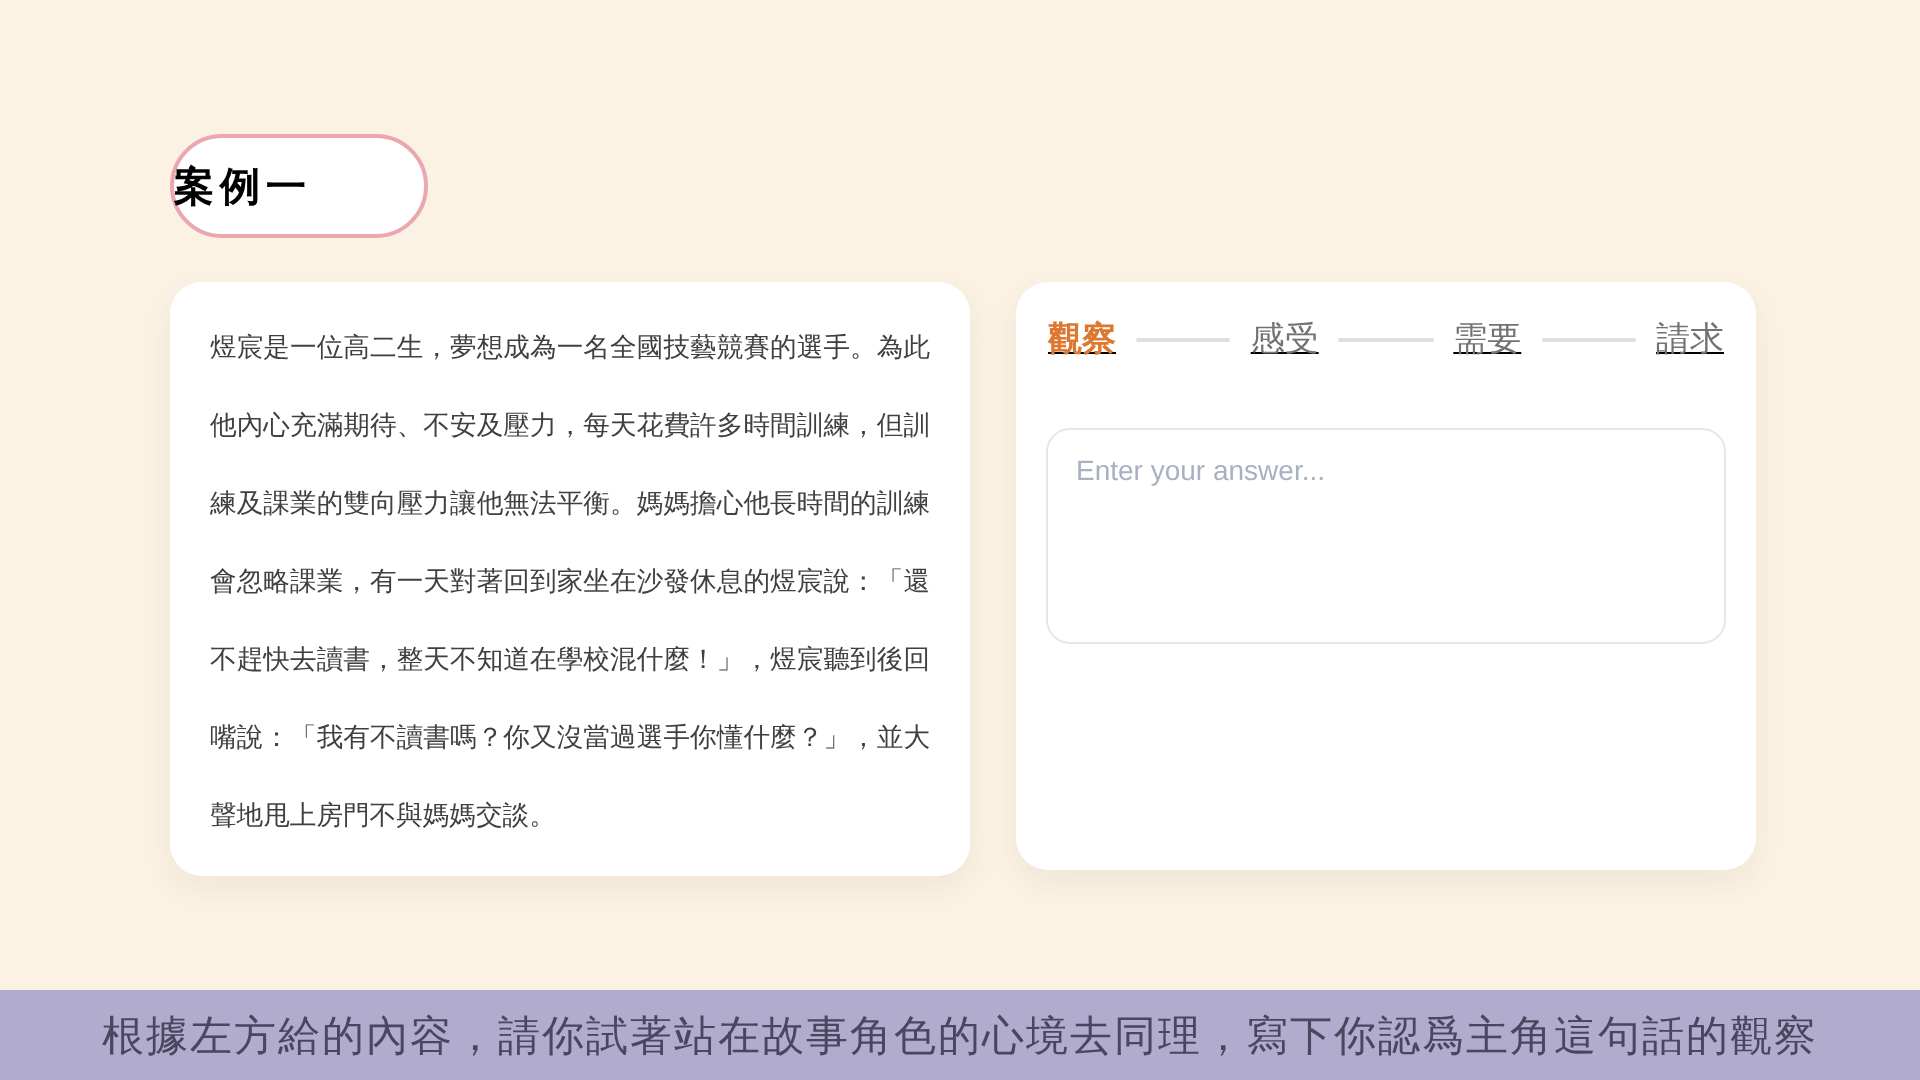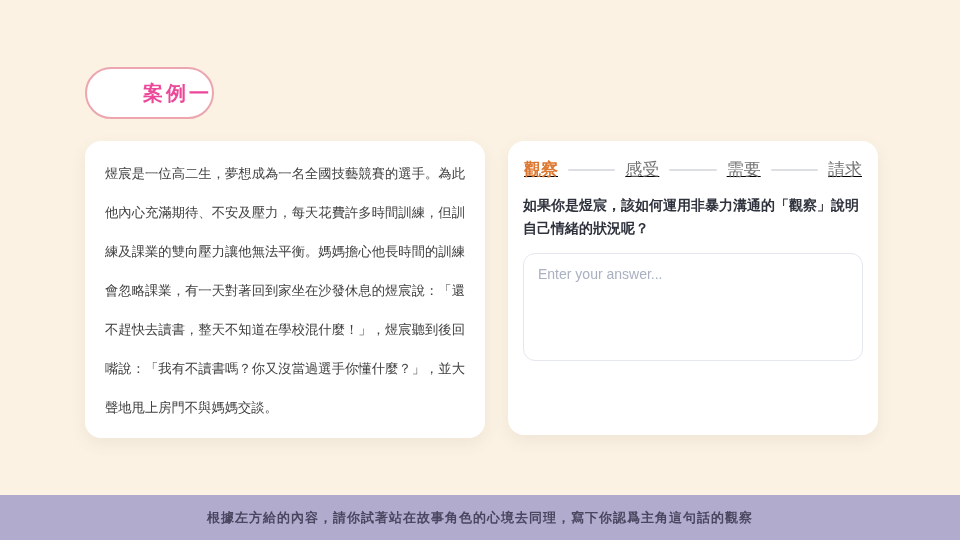--- a/index.html
+++ b/index.html
@@ -12,22 +12,22 @@
   }
   .stage { position: relative; width: 960px; height: 540px; }
 
   
   .case-badge {
     position: absolute; left: 85px; top: 67px;
     width: 129px; height: 52px;
     background: #FFFFFF;
     border: 2px solid #ECA6B0;
     border-radius: 999px;
-    display: flex; align-items: center; justify-content: flex-end;
-    color: #ec4899; font-size: 20px; font-weight: 700; letter-spacing: 3px;
+    display: flex; align-items: center; justify-content: flex-start;
+    color: #000000; font-size: 20px; font-weight: 700; letter-spacing: 3px;
   }
 
   
   .card {
     position: absolute; top: 141px;
     background: #FFFFFF;
     border-radius: 16px;
     box-shadow: 0 6px 16px rgba(120, 95, 50, 0.08);
   }
   .card-left {
@@ -61,20 +61,21 @@
   
   .answer-box {
     width: 100%; height: 108px;
     border: 1.5px solid #E4E7EE;
     border-radius: 12px;
     padding: 12px 14px;
     font-size: 14px; color: #333846;
     font-family: "Liberation Sans", "DejaVu Sans", sans-serif;
     resize: none; outline: none;
     background: #FFFFFF;
+    margin-top: 20px;
   }
   .answer-box::placeholder { color: #A9B0C0; }
 
   
   .btn-row { display: flex; justify-content: space-between; align-items: center; margin-top: 27px; }
   .btn {
     border: none; border-radius: 999px;
     height: 36px; padding: 0 20px;
     color: #FFFFFF; font-size: 15px; font-weight: 700;
     font-family: "Liberation Sans", "DejaVu Sans", sans-serif;
@@ -85,21 +86,21 @@
   .btn-next { background: #D5A52C; padding: 0 21px; }
 
   
   .footer-bar {
     position: absolute; left: 0; top: 495px;
     width: 960px; height: 45px;
     background: #B1ABCD;
     display: flex; align-items: center; justify-content: center;
   }
   .footer-text {
-    color: #4A4660; font-size: 13px; font-weight: 700; letter-spacing: 1px;
+    color: #4A4660; font-size: 21px; font-weight: 400; letter-spacing: 1px;
   }
 </style>
 </head>
 <body>
 
 <div class="stage">
 
   <div class="case-badge">
     <span>案例一</span>
   </div>
@@ -113,21 +114,20 @@
     <div class="stepper">
       <span class="step active">觀察</span>
       <span class="connector"></span>
       <span class="step">感受</span>
       <span class="connector"></span>
       <span class="step">需要</span>
       <span class="connector"></span>
       <span class="step">請求</span>
     </div>
 
-    <p class="question">如果你是煜宸，該如何運用非暴力溝通的「觀察」說明自己情緒的狀況呢？</p>
 
     <textarea class="answer-box" placeholder="Enter your answer..." style=""></textarea>
 
 
   </div>
 
   <div class="footer-bar">
     <span class="footer-text">根據左方給的內容，請你試著站在故事角色的心境去同理，寫下你認爲主角這句話的觀察</span>
   </div>
 

